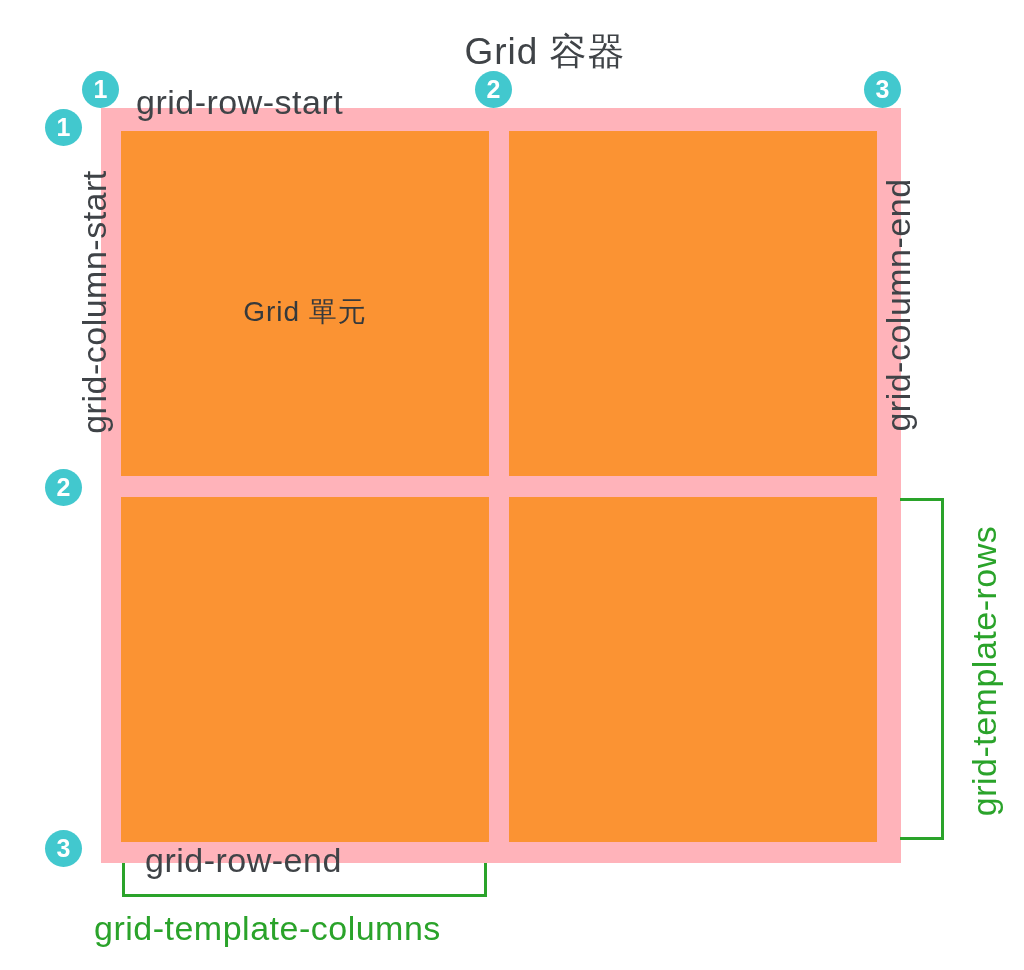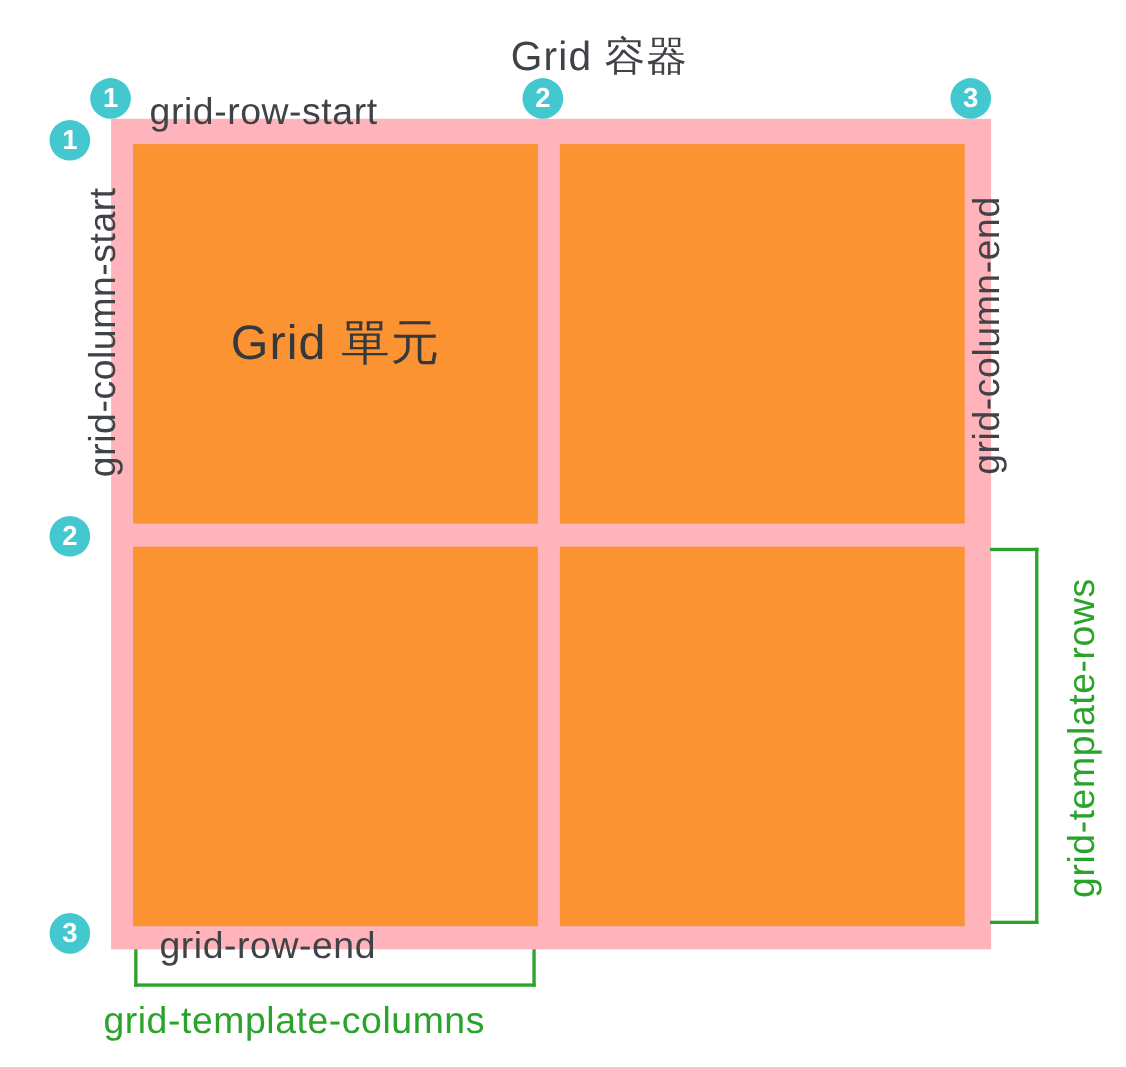--- a/index.html
+++ b/index.html
@@ -47,21 +47,21 @@
     column-gap: 20px;
     row-gap: 21px;
   }
   .grid-cell {
     background: var(--orange);
     display: flex;
     align-items: center;
     justify-content: center;
   }
   .cell-label {
-    font-size: 44px;
+    font-size: 28px;
     letter-spacing: 1px;
     color: #35393c;
     transform: translateY(8px);
   }
 
   .num-circle {
     position: absolute;
     width: 37px;
     height: 37px;
     border-radius: 50%;

